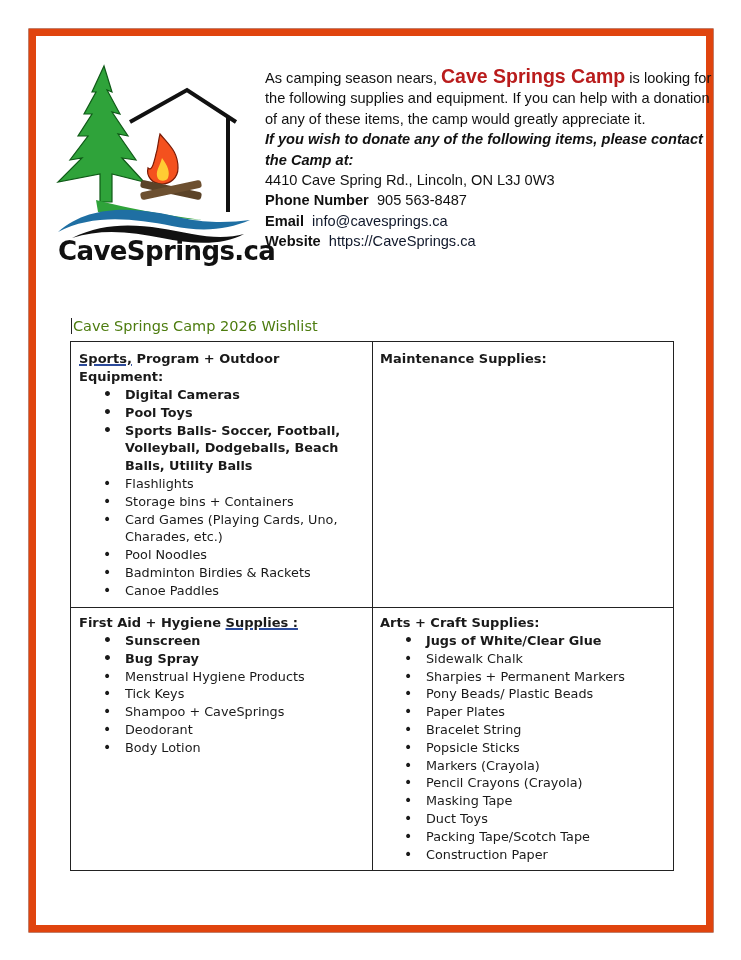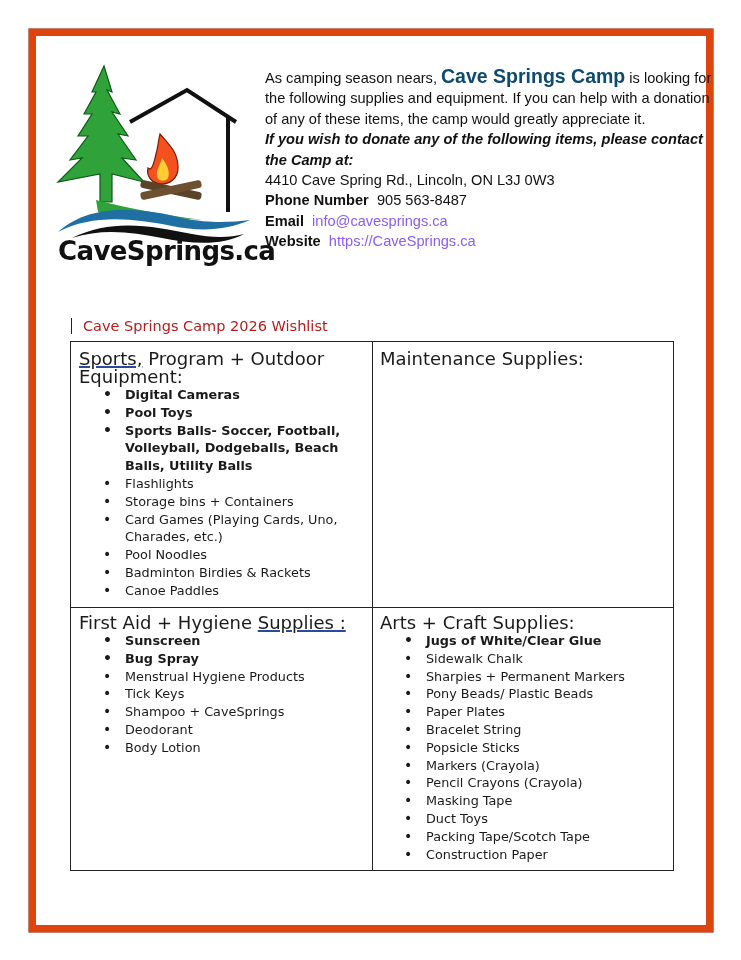--- a/index.html
+++ b/index.html
@@ -4,37 +4,37 @@
 <style>
   html, body { margin: 0; padding: 0; background: #ffffff; }
   body { width: 741px; height: 960px; position: relative; overflow: hidden;
          font-family: "Liberation Sans", sans-serif; color: #111; }
   .frame { position: absolute; left: 29px; top: 29px; width: 670px; height: 889px;
            border: 7px solid #e0440e; box-shadow: 0 0 0 0.6px #9a2a07; }
   .logo { position: absolute; left: 52px; top: 62px; width: 200px; height: 220px; }
   .logo-text { position: absolute; left: 58px; top: 236px; font-family: "DejaVu Sans", sans-serif;
                font-weight: bold; font-size: 26px; letter-spacing: -0.6px; color: #111; }
   .intro { position: absolute; left: 265px; top: 66px; width: 450px; font-size: 14.6px; line-height: 20.4px; }
-  .intro .brand { color: #0c4a6e; font-weight: bold; font-size: 19.5px; }
+  .intro .brand { color: #b91c1c; font-weight: bold; font-size: 19.5px; }
   .intro .em { font-weight: bold; font-style: italic; }
   .intro .lbl { font-weight: bold; }
-  .intro .link { color: #8b5cf6; }
+  .intro .link { color: #0f172a; }
   .intro p { margin: 0; }
   .wl-title { position: absolute; left: 71px; top: 318px; font-family: "DejaVu Sans", sans-serif;
-              font-size: 14.5px; color: #b91c1c; border-left: 1.5px solid #222; padding-left: 11px; }
+              font-size: 14.5px; color: #4d7c0f; border-left: 1.5px solid #222; padding-left: 1px; }
   .tbl { position: absolute; left: 70px; top: 341px; width: 604px; height: 530px;
          border: 1.4px solid #222; box-sizing: border-box; }
   .vline { position: absolute; left: 301px; top: 0; bottom: 0; width: 1.4px; background: #222; }
   .hline { position: absolute; left: 0; right: 0; top: 265px; height: 1.4px; background: #222; }
   .cell { position: absolute; font-family: "DejaVu Sans", sans-serif; font-size: 12.8px; line-height: 17.8px; color: #1a1a1a; }
   .c1 { left: 8px; top: 8px; width: 285px; }
   .c2 { left: 309px; top: 8px; width: 285px; }
   .c3 { left: 8px; top: 272px; width: 285px; }
   .c4 { left: 309px; top: 272px; width: 285px; }
-  .cell h3 { margin: 0; font-size: 18px; font-weight: normal; line-height: 18px; }
+  .cell h3 { margin: 0; font-size: 13px; font-weight: bold; line-height: 18px; }
   .ul { text-decoration: underline; text-decoration-color: #2b4a9b; text-decoration-thickness: 1.5px; }
   .cell ul { margin: 0; padding: 0; list-style: none; }
   .cell li { position: relative; padding-left: 46px; }
   .cell li::before { content: "\2022"; position: absolute; left: 24px; top: 0; font-size: 14px; }
   .cell li.b { font-weight: bold; }
 </style>
 </head>
 <body>
 
 <div class="frame"></div>

